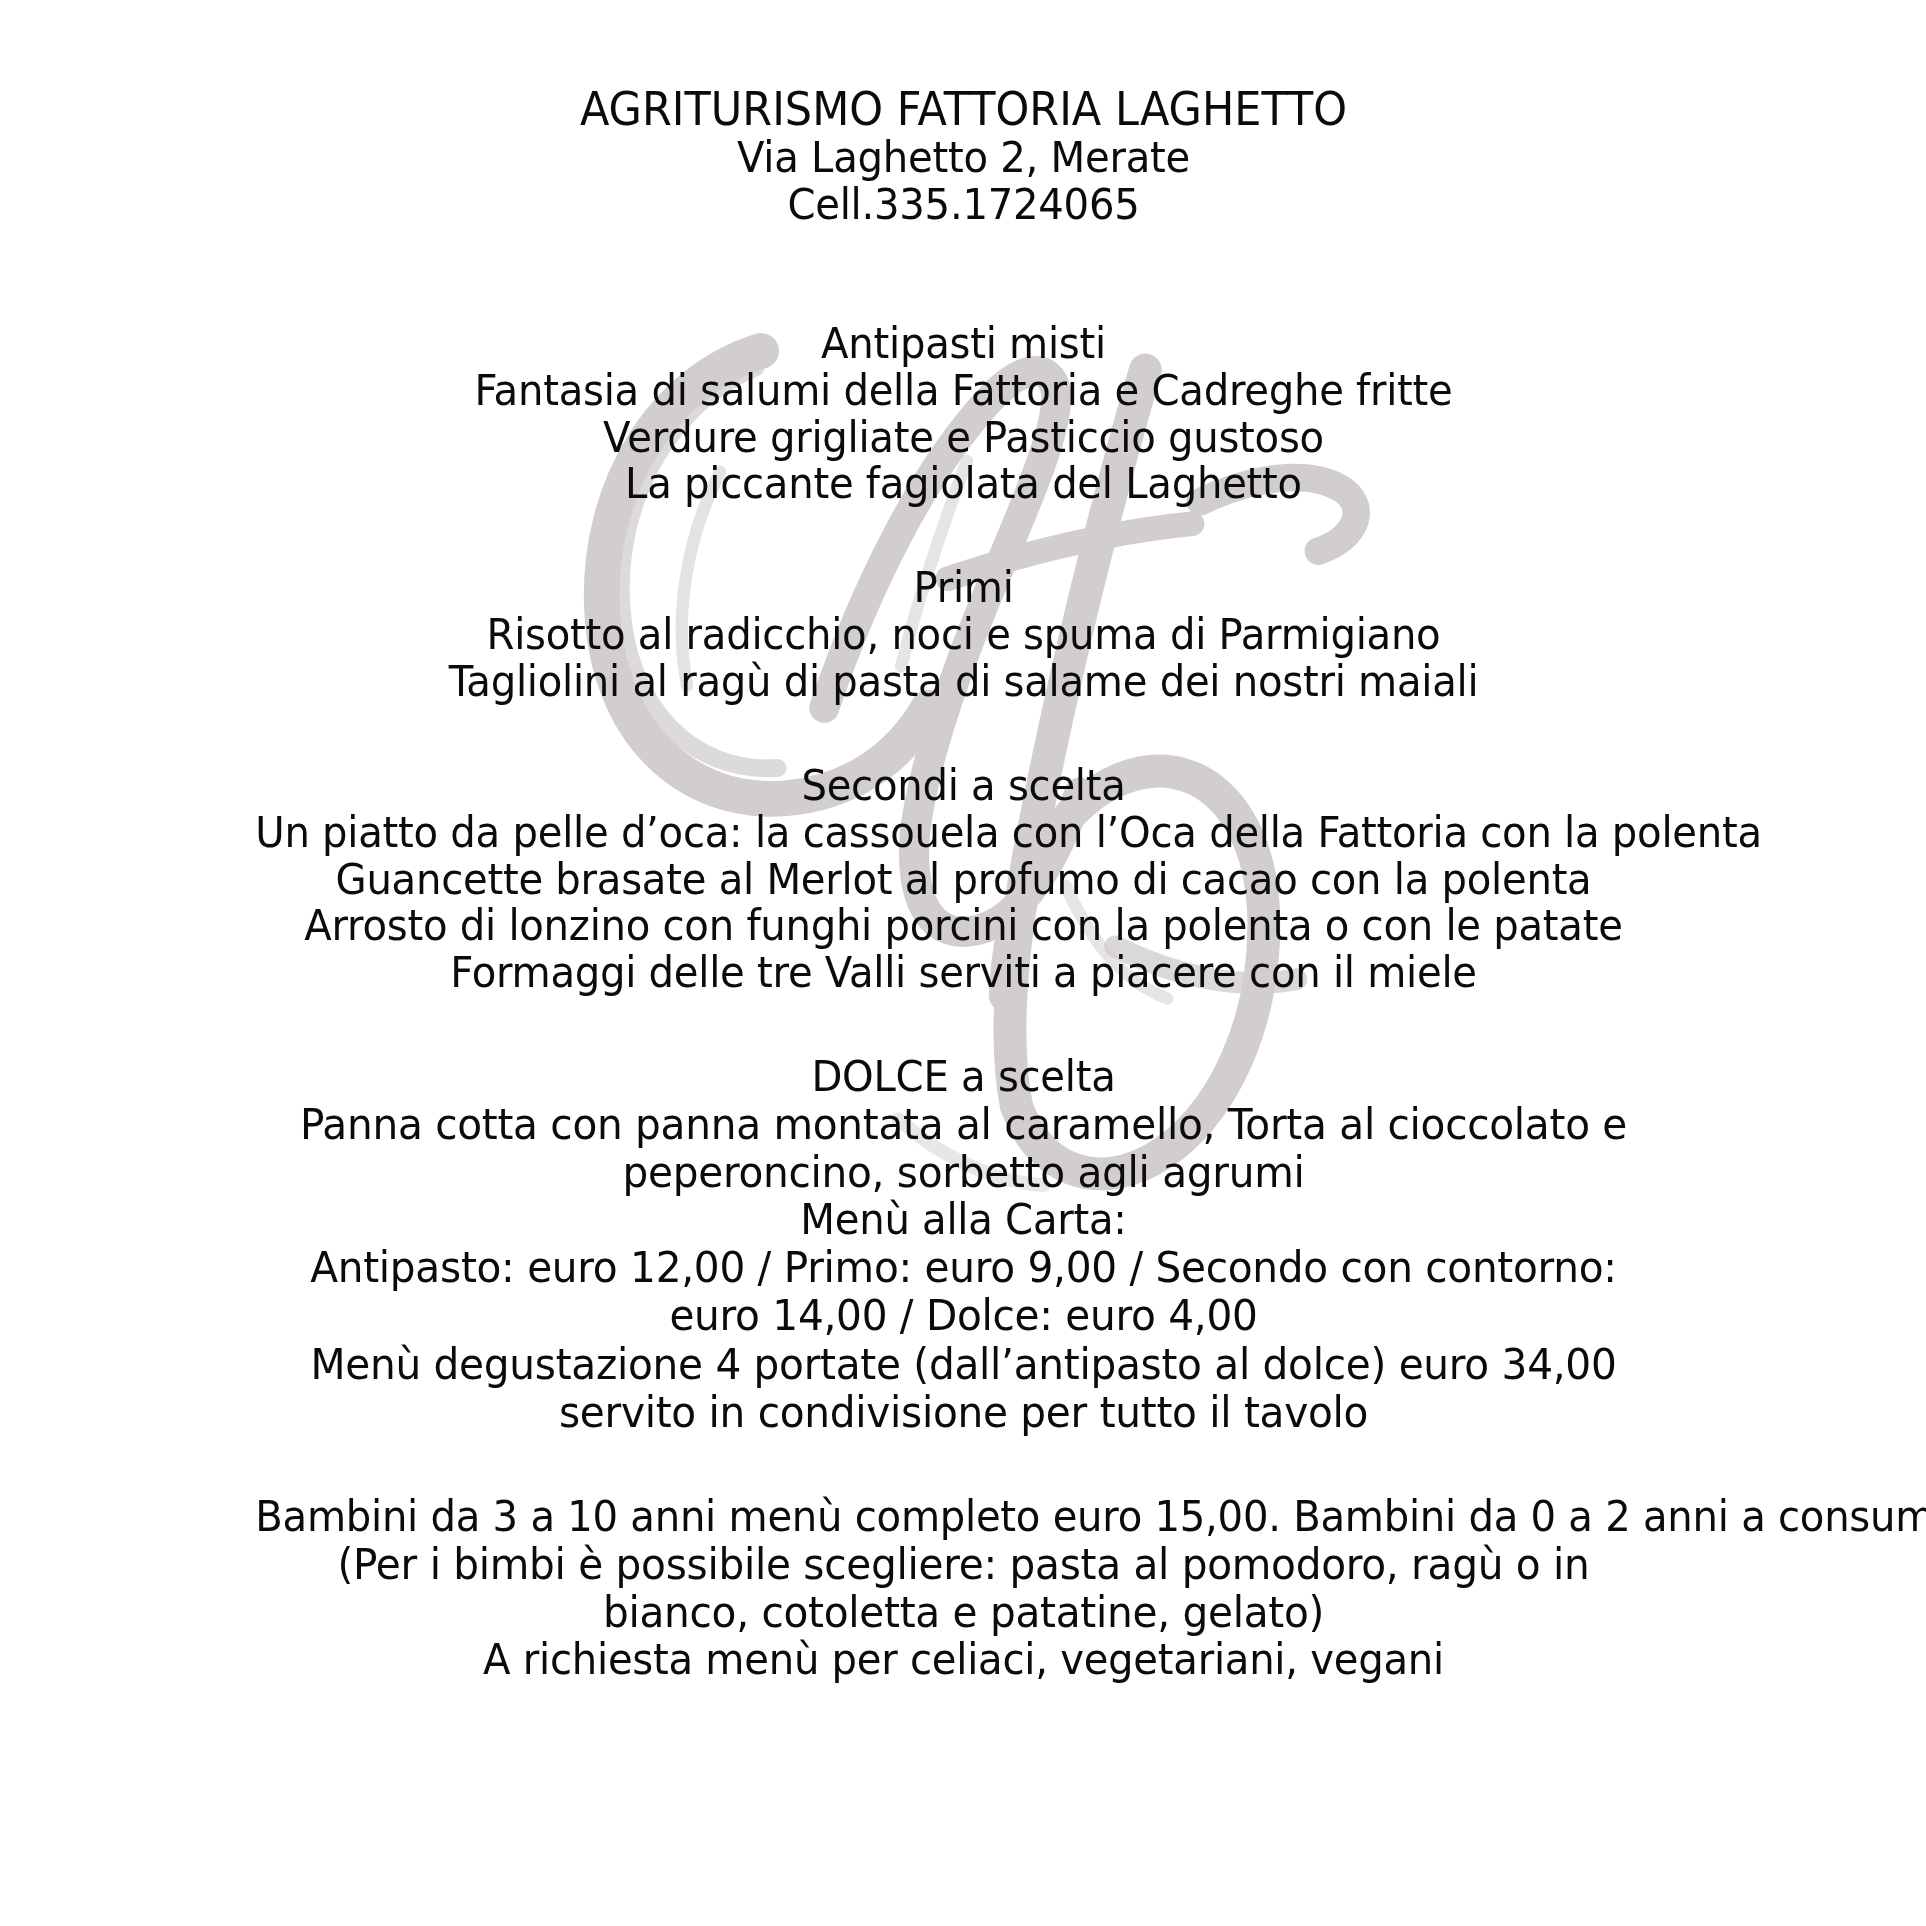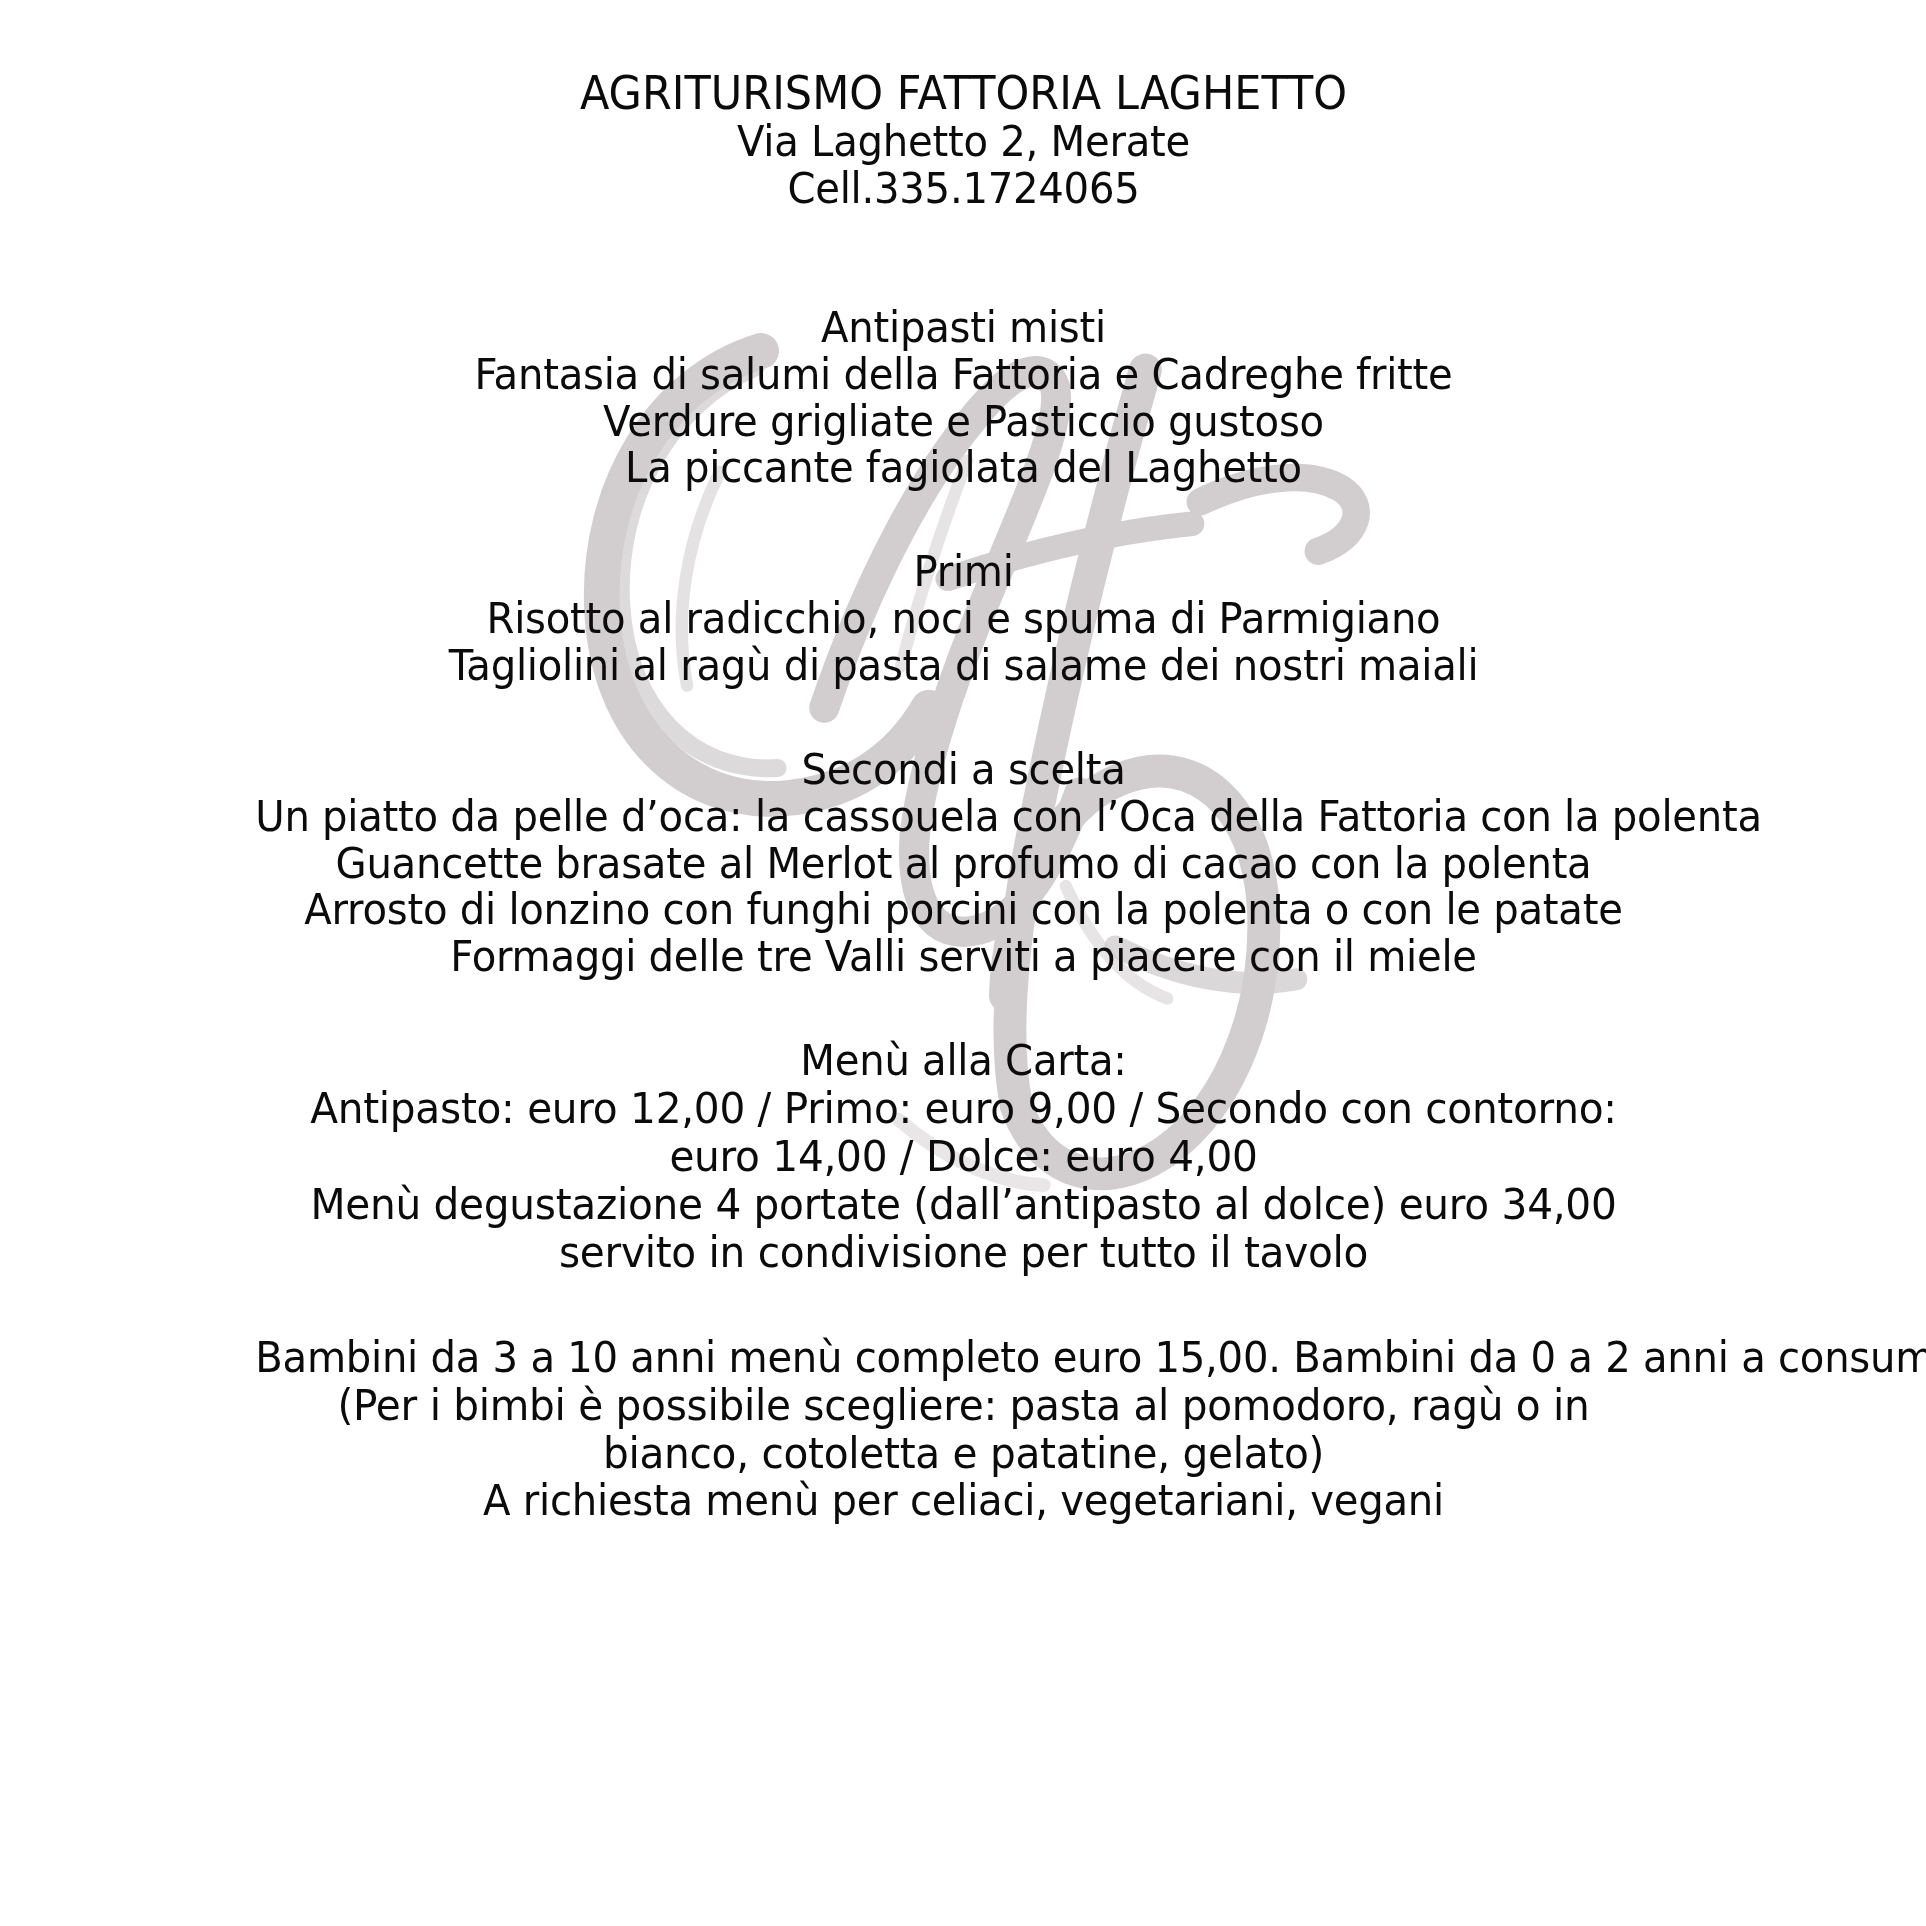--- a/index.html
+++ b/index.html
@@ -37,21 +37,21 @@
   #watermark svg {
     width: 100%;
     height: 100%;
     display: block;
   }
 
   
   #menu {
     position: absolute;
     left: 0;
-    top: 0;
+    top: 16px;
     width: 1926px;
     z-index: 2;
     text-align: center;
     color: #0b0b0b;
     font-family: "DejaVu Sans", sans-serif;
     font-weight: 400;
   }
 
   .blk { width: 1515px; margin: 0 auto; }
 
@@ -153,20 +153,24 @@
     <div class="blk">
       <span class="ln s-head">Secondi a scelta</span>
       <span class="ln s-body">Un piatto da pelle d’oca: la cassouela con l’Oca della Fattoria con la polenta</span>
       <span class="ln s-body">Guancette brasate al Merlot al profumo di cacao con la polenta</span>
       <span class="ln s-body">Arrosto di lonzino con funghi porcini con la polenta o con le patate</span>
       <span class="ln s-body">Formaggi delle tre Valli serviti a piacere con il miele</span>
     </div>
 
     <div class="gap-xl"></div>
 
+    <div class="blk">
+      <span class="ln s-head">DOLCE a scelta</span>
+      <span class="wrapln s-body">Panna cotta con panna montata al caramello, Torta al cioccolato e peperoncino, sorbetto agli agrumi</span>
+    </div>
 
     <div class="blk">
       <span class="ln s-head">Menù alla Carta:</span>
       <span class="wrapln s-body">Antipasto: euro 12,00  /  Primo: euro 9,00   / Secondo con contorno: euro 14,00   /  Dolce: euro 4,00</span>
       <span class="wrapln s-body">Menù degustazione 4 portate (dall’antipasto al dolce)  euro 34,00 servito in condivisione per tutto il tavolo</span>
     </div>
 
     <div class="gap-xl"></div>
 
     <div class="blk">

